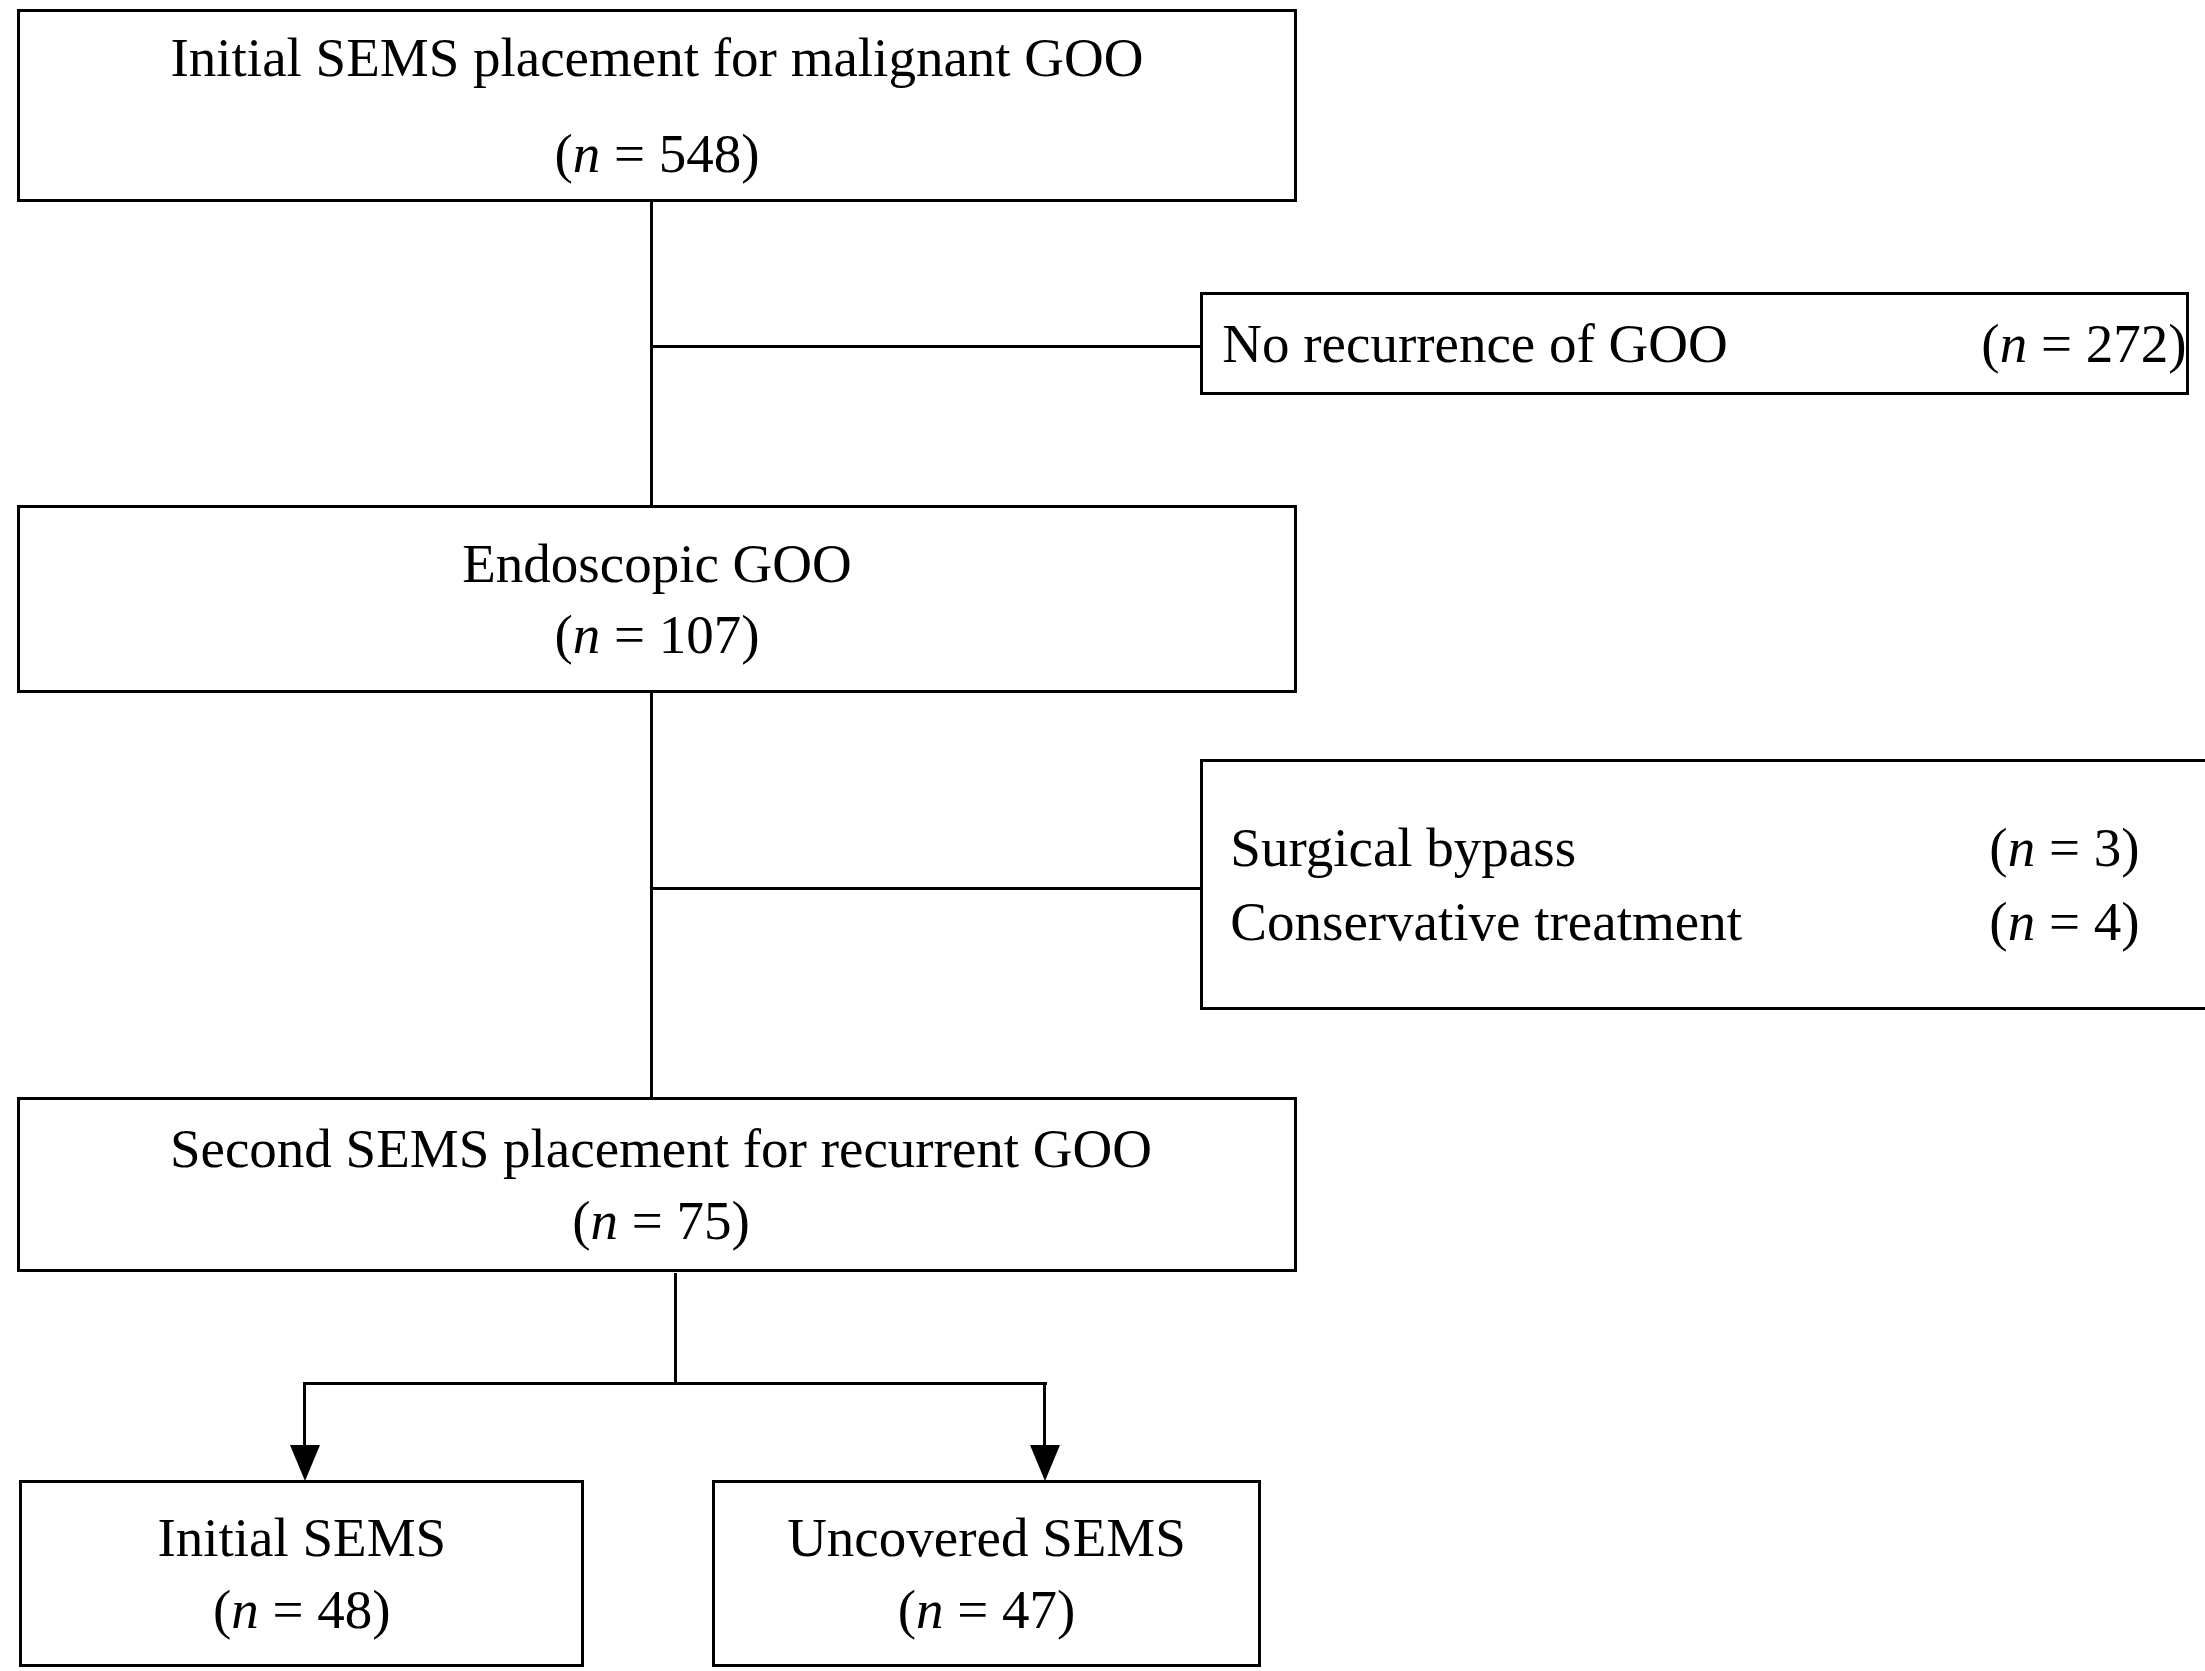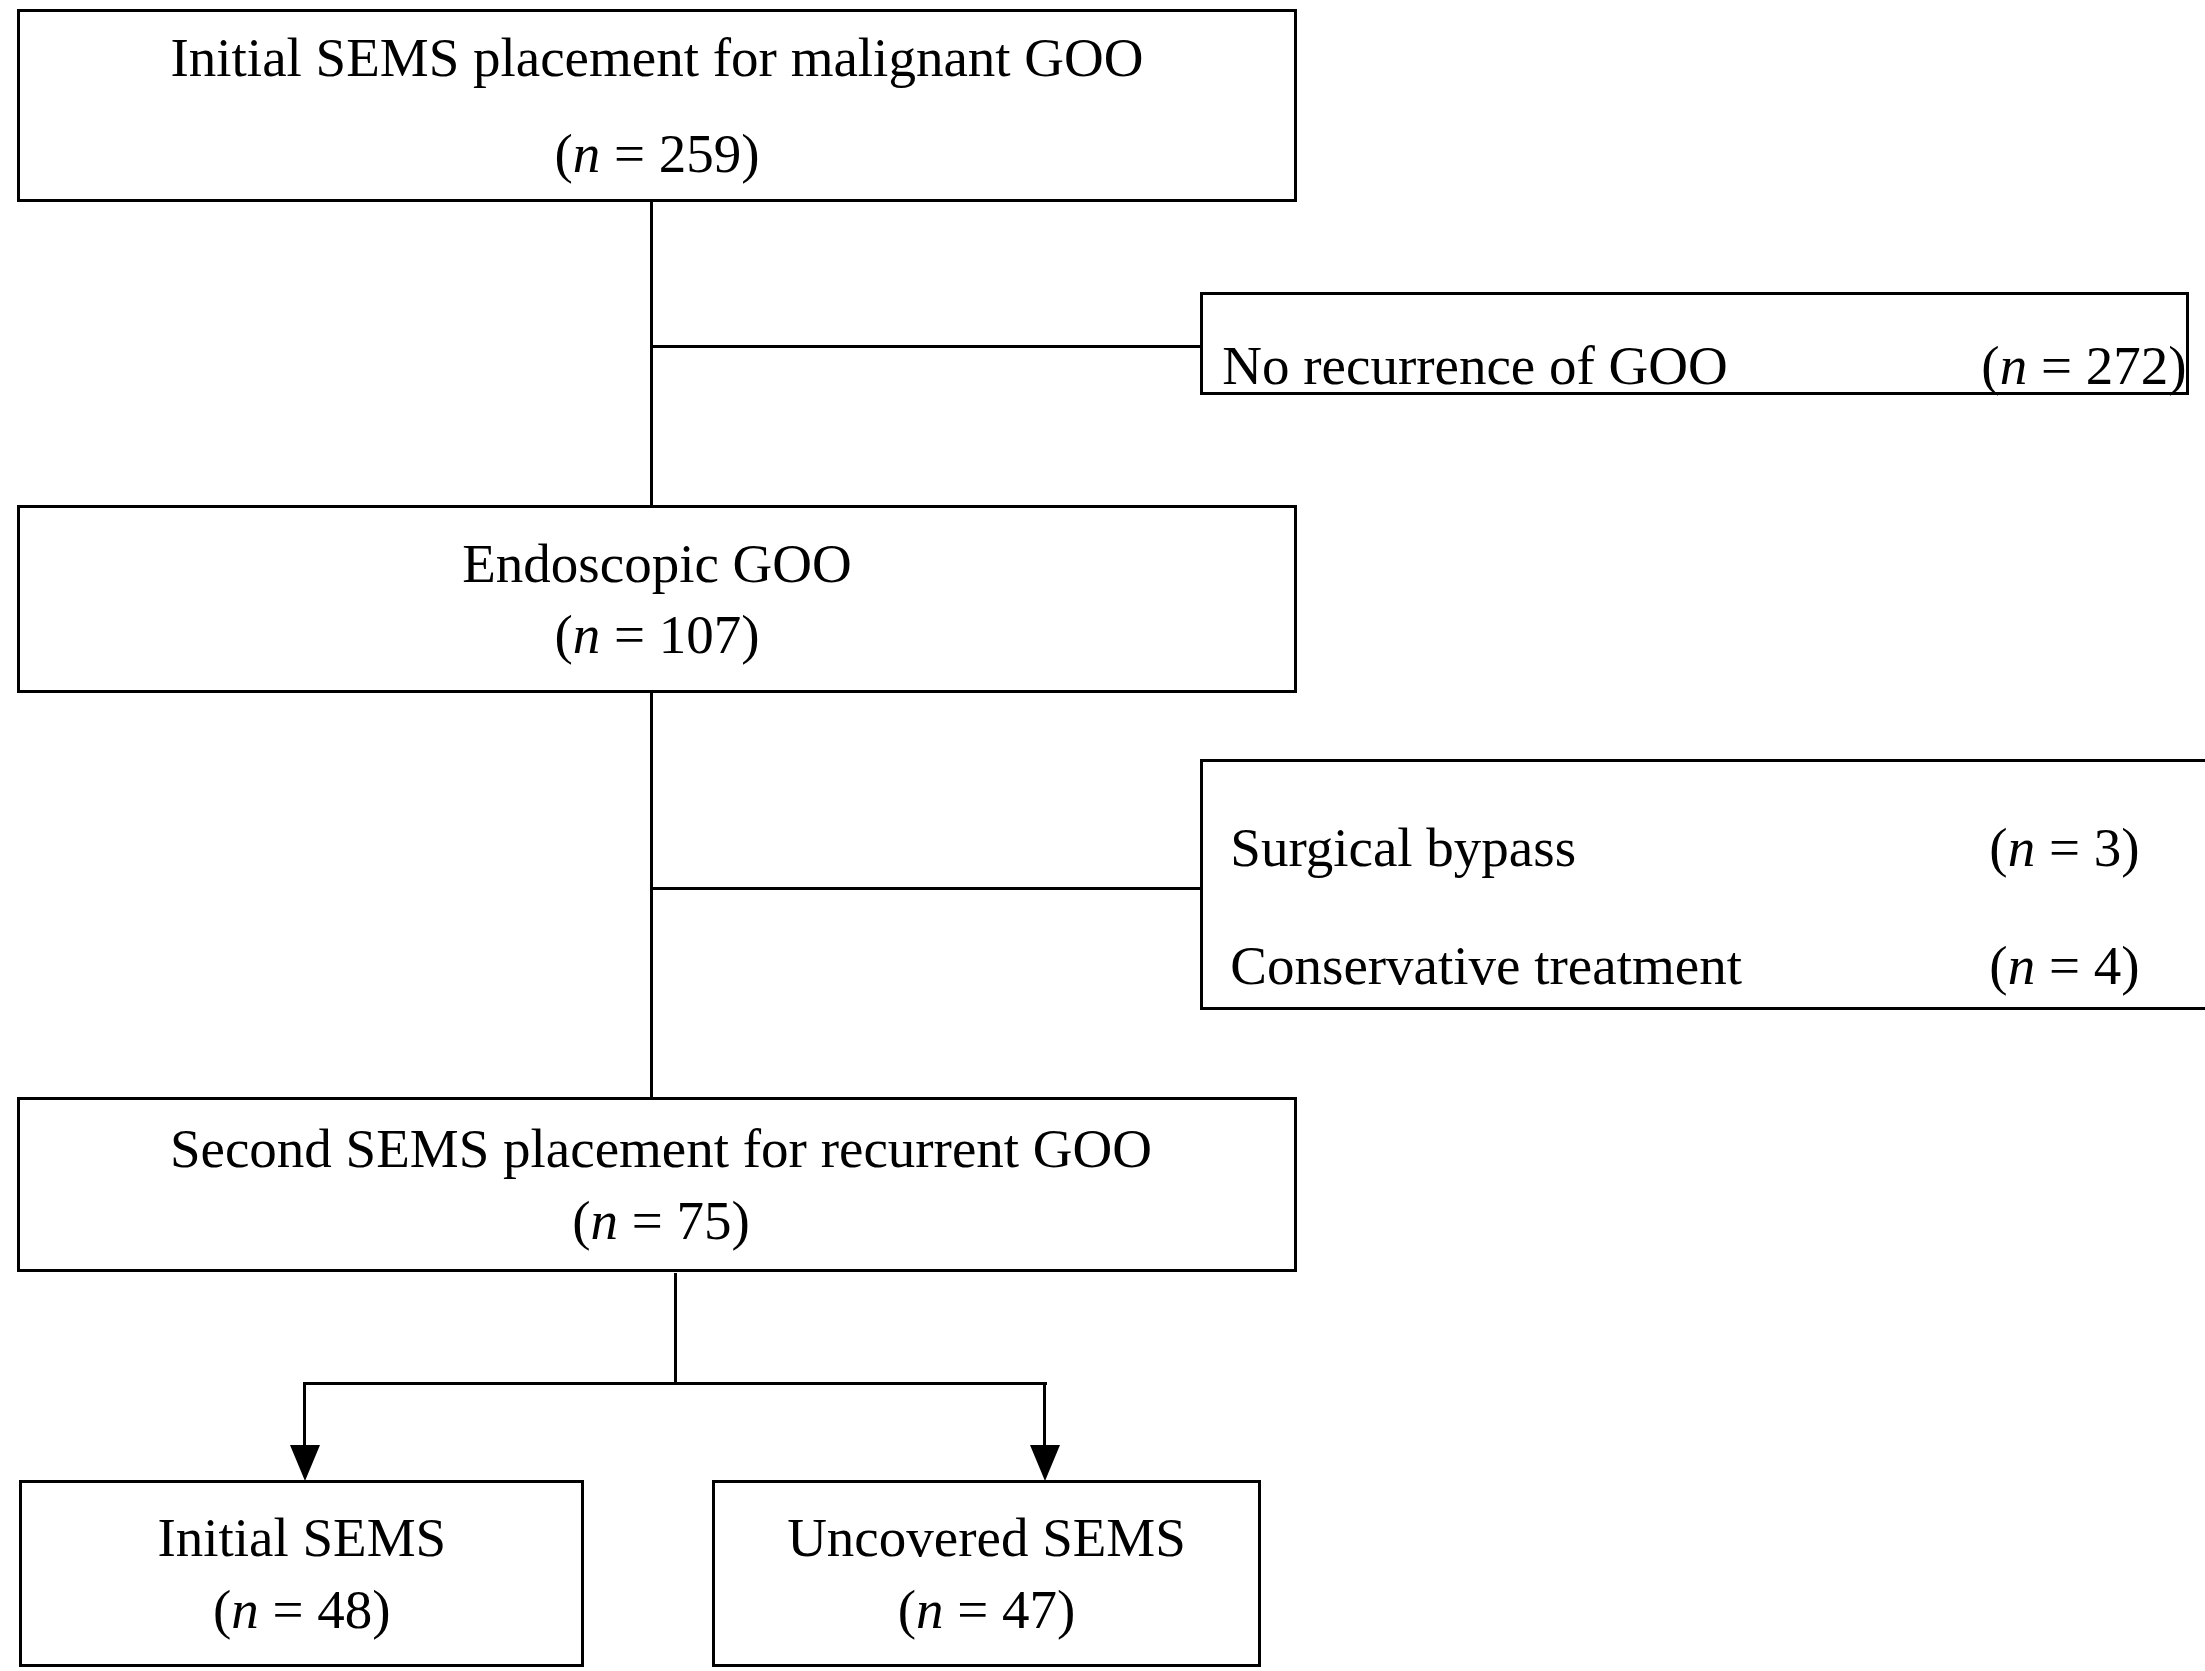--- a/index.html
+++ b/index.html
@@ -59,21 +59,20 @@
     justify-content: center;
     padding-left: 19.3px;
     box-sizing: border-box;
   }
   .excl-row {
     display: flex;
     flex-direction: row;
     align-items: baseline;
     line-height: 1.34;
     white-space: nowrap;
-    margin-top: 44px;
   }
   .excl-label { display: inline-block; }
   .excl-count { display: inline-block; position: absolute; left: 759px; }
   .excl-row { position: relative; }
   #box-no-recurrence .excl-table { justify-content: center; }
 
   em.ital { font-style: italic; }
 
   
   .vline {
@@ -96,21 +95,21 @@
   }
 </style>
 </head>
 <body>
 
 <div id="canvas">
 
   <div class="box" id="box-initial">
     <div class="line">Initial SEMS placement for malignant GOO</div>
     <div class="line">
-      (<em class="ital">n</em>&nbsp;=&nbsp;<span>259</span>)
+      (<em class="ital">n</em>&nbsp;=&nbsp;<span>548</span>)
     </div>
   </div>
 
   <div class="vline" style="left:650px; top:202px; height:303px;"></div>
 
   <div class="hline" style="left:650px; top:345px; width:552px;"></div>
 
   <div class="box" id="box-no-recurrence">
     <div class="excl-table">
       <div class="excl-row">

